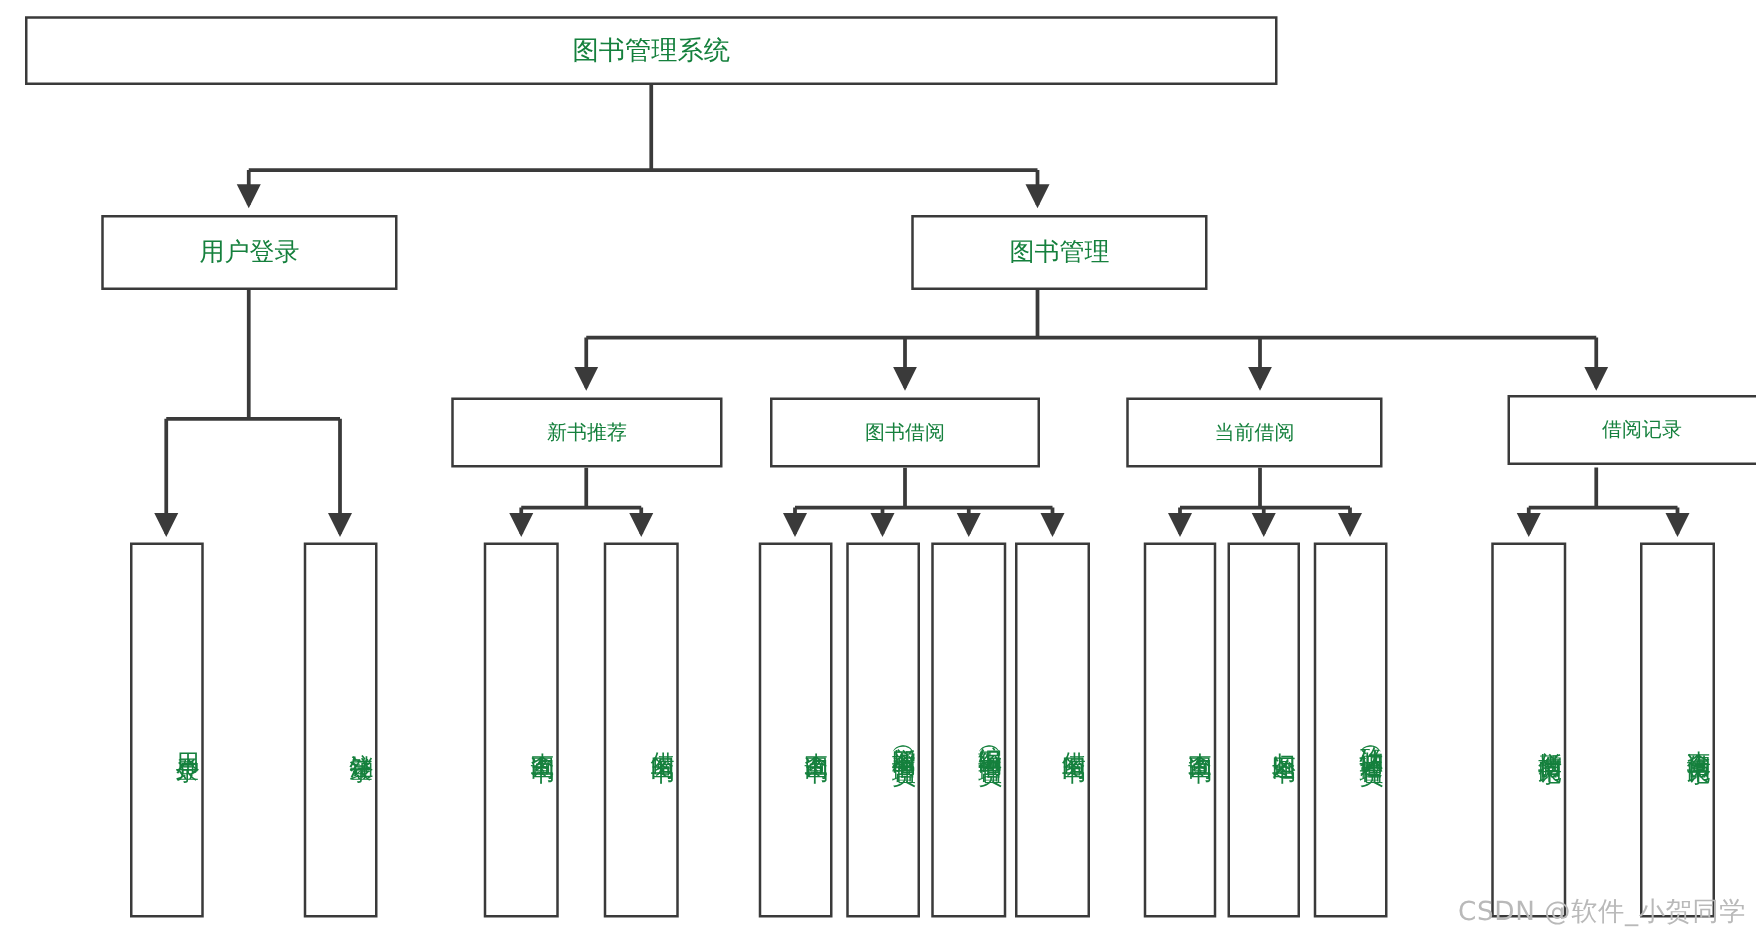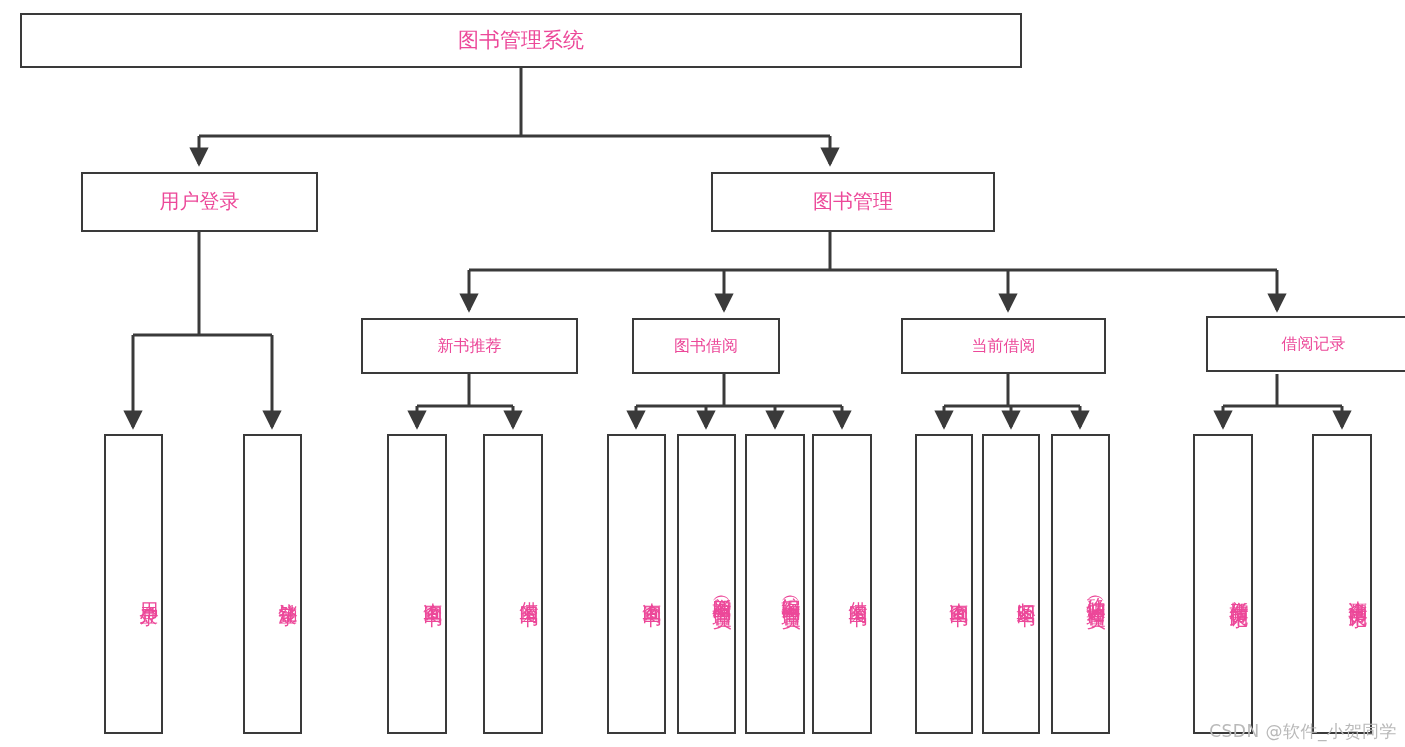--- a/index.html
+++ b/index.html
@@ -13,41 +13,41 @@
   #diagram{position:relative;width:1405px;height:747px;}
   #edges{position:absolute;left:0;top:0;width:1405px;height:747px;}
   .node{
     position:absolute;
     box-sizing:border-box;
     border:2px solid #3a3a3a;
     background:#ffffff;
     display:flex;
     align-items:center;
     justify-content:center;
-    color:#ec4899;
+    color:#15803d;
     line-height:1.18;
     text-align:center;
   }
   .node.h{font-size:21px;}
   .node.h2{font-size:20px;}
   .node.h3{font-size:16px;}
   .node.v{
     writing-mode:vertical-rl;
     text-orientation:upright;
     font-size:19px;
     letter-spacing:2px;
     align-items:flex-start;
     justify-content:center;
     padding-top:14px;
   }
   .node.v span{display:inline-block;}
   #watermark{
     position:absolute;
     right:8px;bottom:4px;
-    font-size:17px;
+    font-size:21px;
     color:#b9b9b9;
     letter-spacing:0.5px;
     white-space:nowrap;
     pointer-events:none;
   }
 </style>
 </head>
 <body>
 
 <div id="diagram">
@@ -102,28 +102,28 @@
     </g>
   </svg>
 
   <div class="node h" style="left:20px;top:13px;width:1002px;height:55px;">
     <span>图书管理系统</span>
   </div>
 
   <div class="node h2" style="left:81px;top:172px;width:237px;height:60px;">
     <span>用户登录</span>
   </div>
-  <div class="node h2" style="left:711px;top:172px;width:284px;height:60px;">
+  <div class="node h2" style="left:729px;top:172px;width:237px;height:60px;">
     <span>图书管理</span>
   </div>
 
   <div class="node h3" style="left:361px;top:318px;width:217px;height:56px;">
     <span>新书推荐</span>
   </div>
-  <div class="node h3" style="left:632px;top:318px;width:148px;height:56px;align-items:center;">
+  <div class="node h3" style="left:616px;top:318px;width:216px;height:56px;align-items:center;">
     <span>图书借阅</span>
   </div>
   <div class="node h3" style="left:901px;top:318px;width:205px;height:56px;">
     <span>当前借阅</span>
   </div>
   <div class="node h3" style="left:1170px;top:316px;width:215px;height:56px;margin-left:36px;">
     <span>借阅记录</span>
   </div>
 
   <div class="node v" style="left:104px;top:434px;width:59px;height:300px;">

